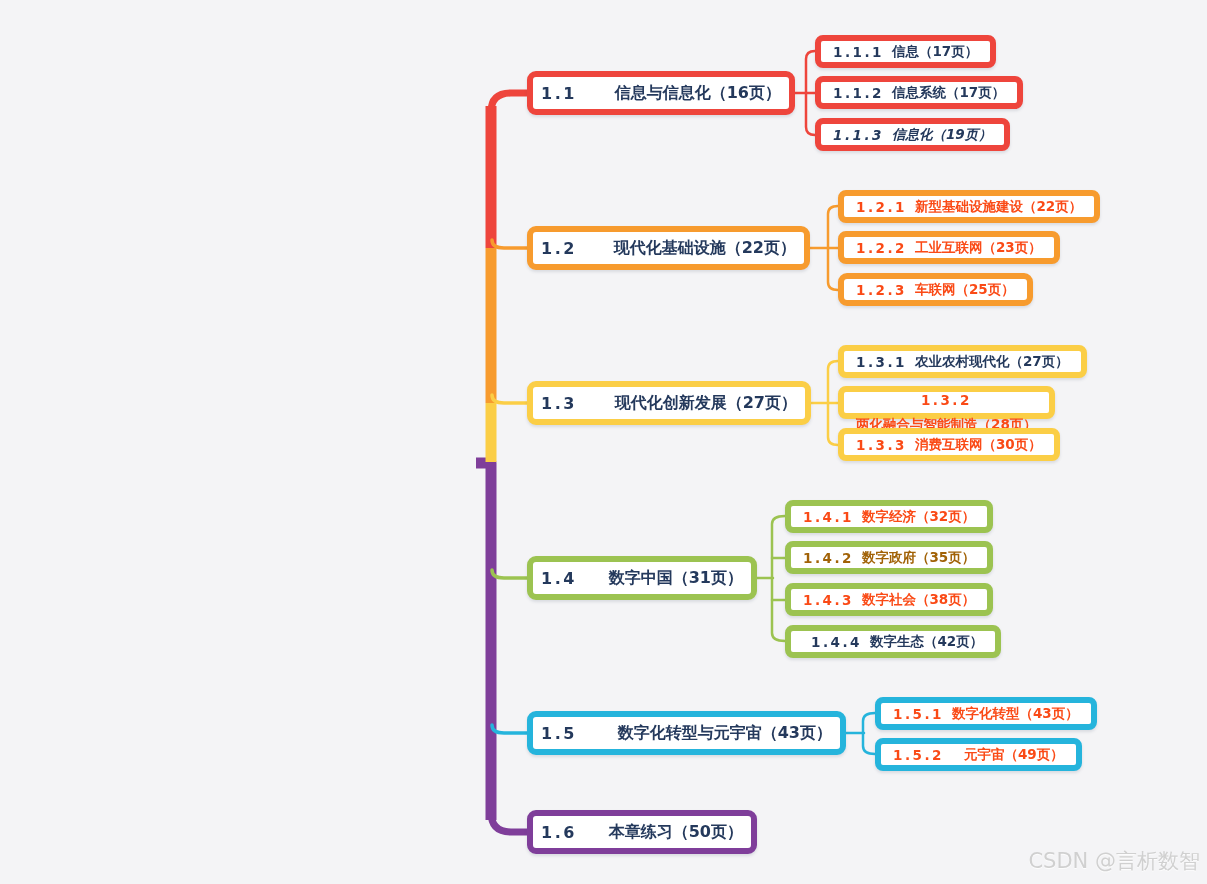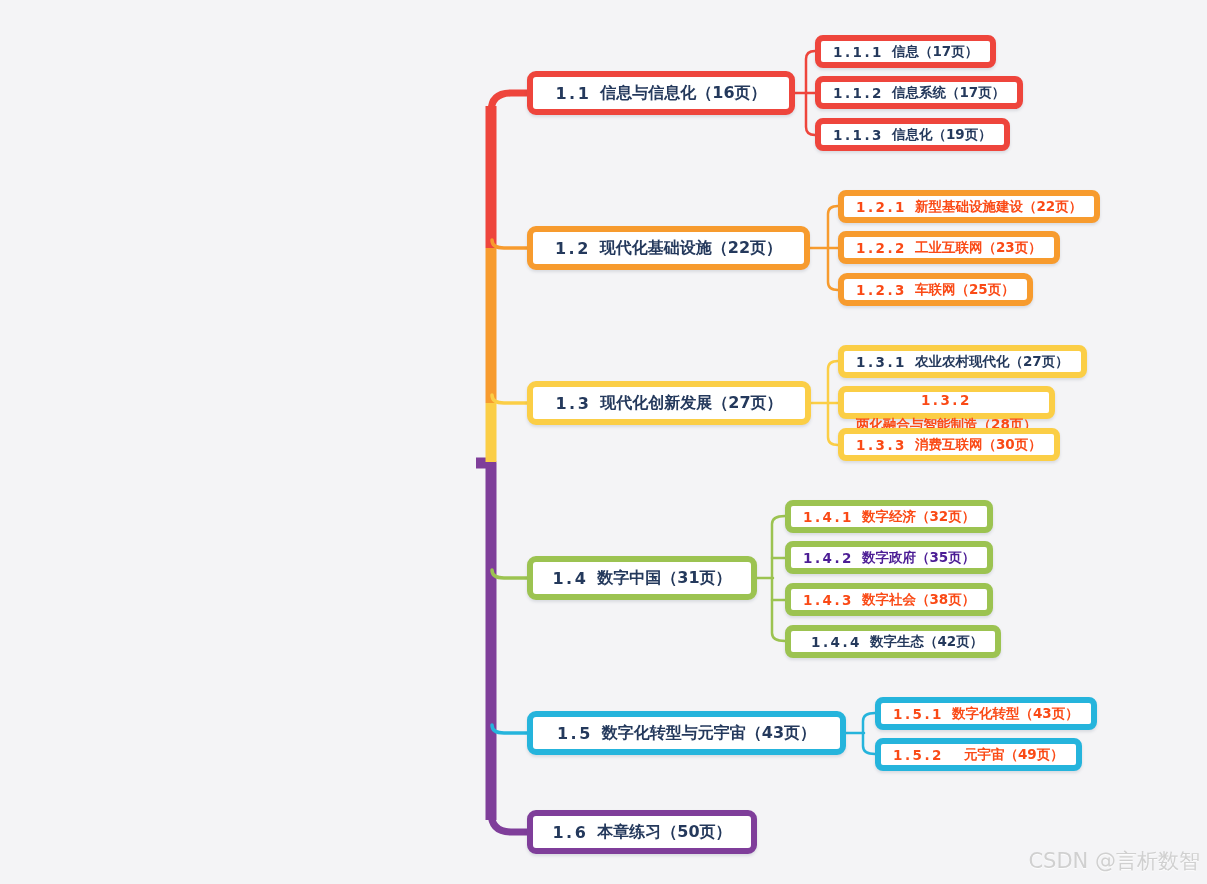--- a/index.html
+++ b/index.html
@@ -14,21 +14,21 @@
     position:absolute;background:#ffffff;border:6px solid #4c1d95;
     border-radius:9px;display:flex;align-items:center;box-sizing:border-box;
     font-weight:bold;color:#24395c;white-space:nowrap;
     box-shadow:0 2px 3px rgba(70,80,110,.15);cursor:default;
   }
   .root{
     font-size:22px;justify-content:center;gap:12px;
     border-width:2.5px;border-radius:10px;color:#141820;
     box-shadow:0 3px 6px rgba(60,70,100,.28);
   }
-  .lvl2{height:44px;font-size:16px;justify-content:center;gap:9px;padding:0 8px}
+  .lvl2{height:44px;font-size:16px;justify-content:space-between;gap:9px;padding:0 8px}
   .lvl3{height:33px;font-size:13.5px;gap:8px;padding:0 12px;border-radius:8px}
   .num{letter-spacing:2.5px}
   .root .num{letter-spacing:1px}
   .wm{
     position:absolute;right:7px;bottom:9px;font-size:21px;color:#d0d0d0;
     text-shadow:0 1px 1px rgba(255,255,255,.9);
   }
 </style>
 </head>
 <body style="background: rgb(244, 244, 246);">
@@ -94,21 +94,21 @@
   </div>
 
   <div class="node lvl3" style="left: 815px; top: 35px; border-color: rgb(238, 69, 60); color: rgb(36, 57, 92);">
     <span class="num">1.1.1</span>
     <span class="lbl">信息（17页）</span>
   </div>
   <div class="node lvl3" style="left: 815px; top: 76px; border-color: rgb(238, 69, 60); color: rgb(36, 57, 92);">
     <span class="num">1.1.2</span>
     <span class="lbl">信息系统（17页）</span>
   </div>
-  <div class="node lvl3" style="left: 815px; top: 118px; border-color: rgb(238, 69, 60); color: rgb(36, 57, 92);">
+  <div class="node lvl3" style="left: 815px; top: 118px; border-color: rgb(238, 69, 60); color: rgb(36, 57, 92); font-style: italic;">
     <span class="num">1.1.3</span>
     <span class="lbl">信息化（19页）</span>
   </div>
 
   <div class="node lvl3" style="left: 838px; top: 190px; border-color: rgb(247, 155, 46); color: rgb(250, 74, 22);">
     <span class="num">1.2.1</span>
     <span class="lbl">新型基础设施建设（22页）</span>
   </div>
   <div class="node lvl3" style="left: 838px; top: 231px; border-color: rgb(247, 155, 46); color: rgb(250, 74, 22);">
     <span class="num">1.2.2</span>
@@ -129,21 +129,21 @@
   </div>
   <div class="node lvl3" style="left: 838px; top: 428px; border-color: rgb(251, 206, 70); color: rgb(250, 74, 22);">
     <span class="num">1.3.3</span>
     <span class="lbl">消费互联网（30页）</span>
   </div>
 
   <div class="node lvl3" style="left: 785px; top: 500px; border-color: rgb(156, 195, 81); color: rgb(250, 74, 22);">
     <span class="num">1.4.1</span>
     <span class="lbl">数字经济（32页）</span>
   </div>
-  <div class="node lvl3" style="left: 785px; top: 541px; border-color: rgb(156, 195, 81); color: #4c1d95;">
+  <div class="node lvl3" style="left: 785px; top: 541px; border-color: rgb(156, 195, 81); color: #a16207;">
     <span class="num">1.4.2</span>
     <span class="lbl">数字政府（35页）</span>
   </div>
   <div class="node lvl3" style="left: 785px; top: 583px; border-color: rgb(156, 195, 81); color: rgb(250, 74, 22);">
     <span class="num">1.4.3</span>
     <span class="lbl">数字社会（38页）</span>
   </div>
   <div class="node lvl3" style="left: 785px; top: 625px; border-color: rgb(156, 195, 81); color: rgb(36, 57, 92); padding-left: 20px;">
     <span class="num">1.4.4</span>
     <span class="lbl">数字生态（42页）</span>

